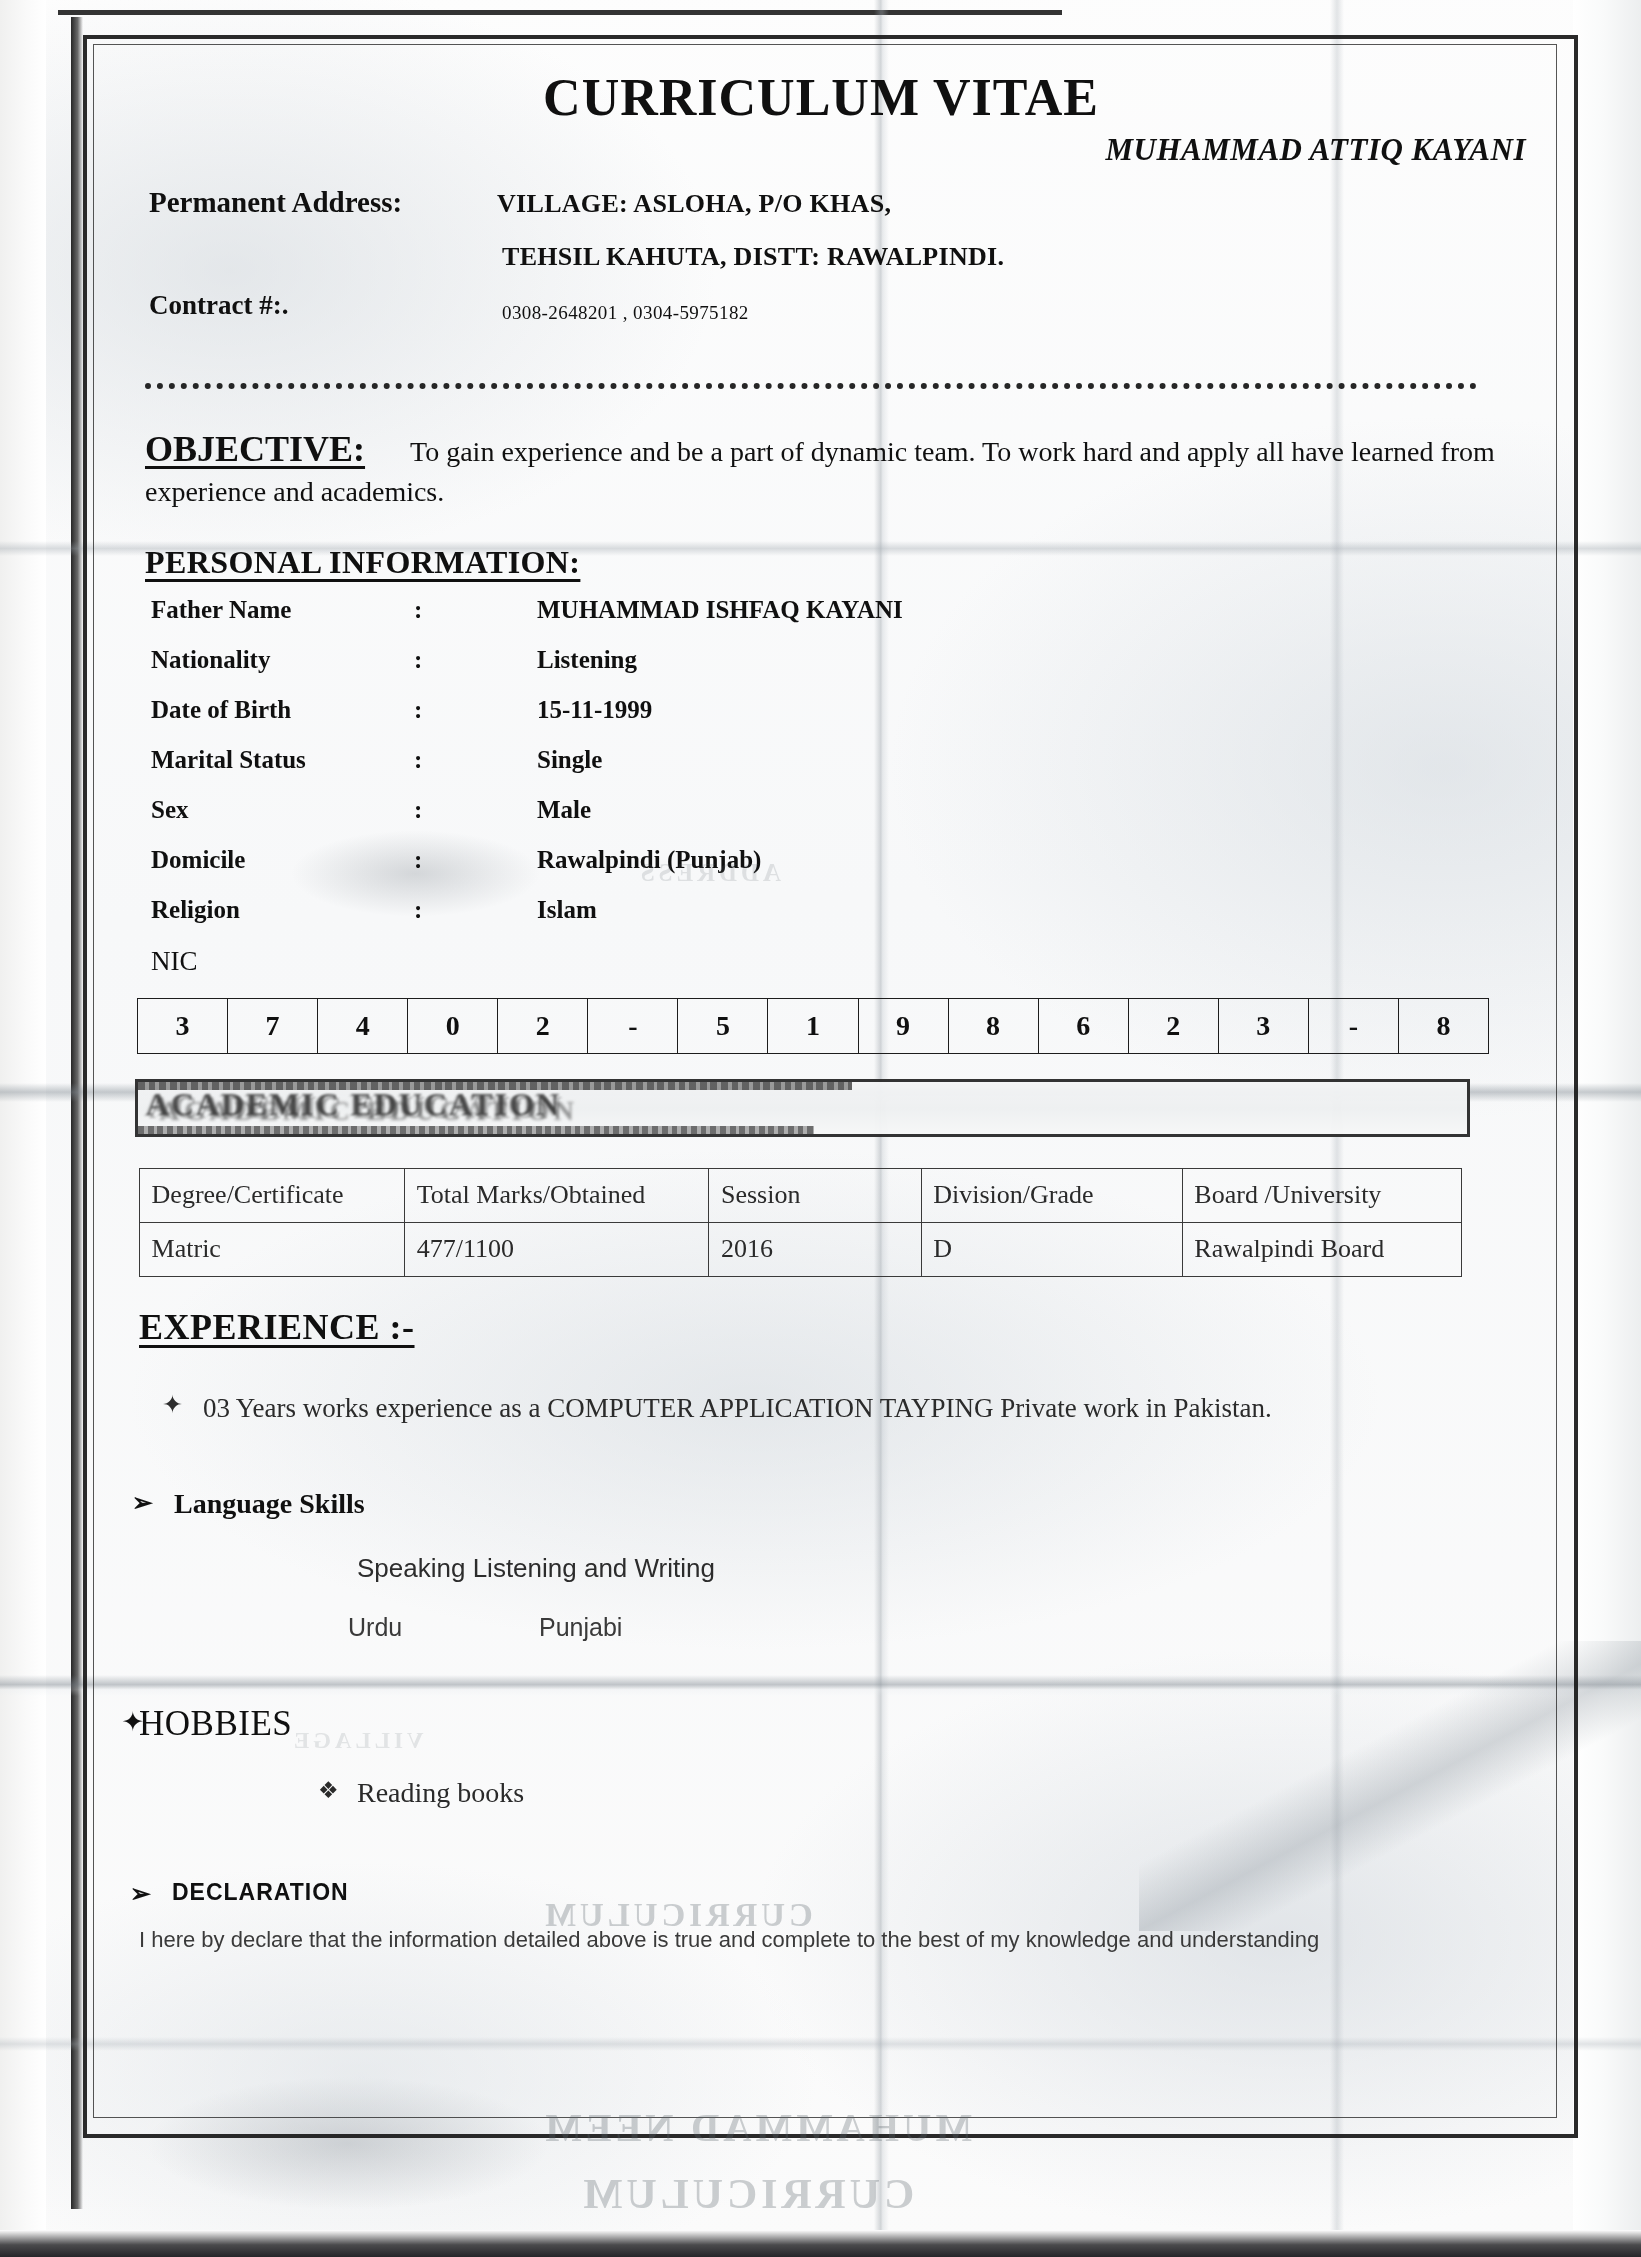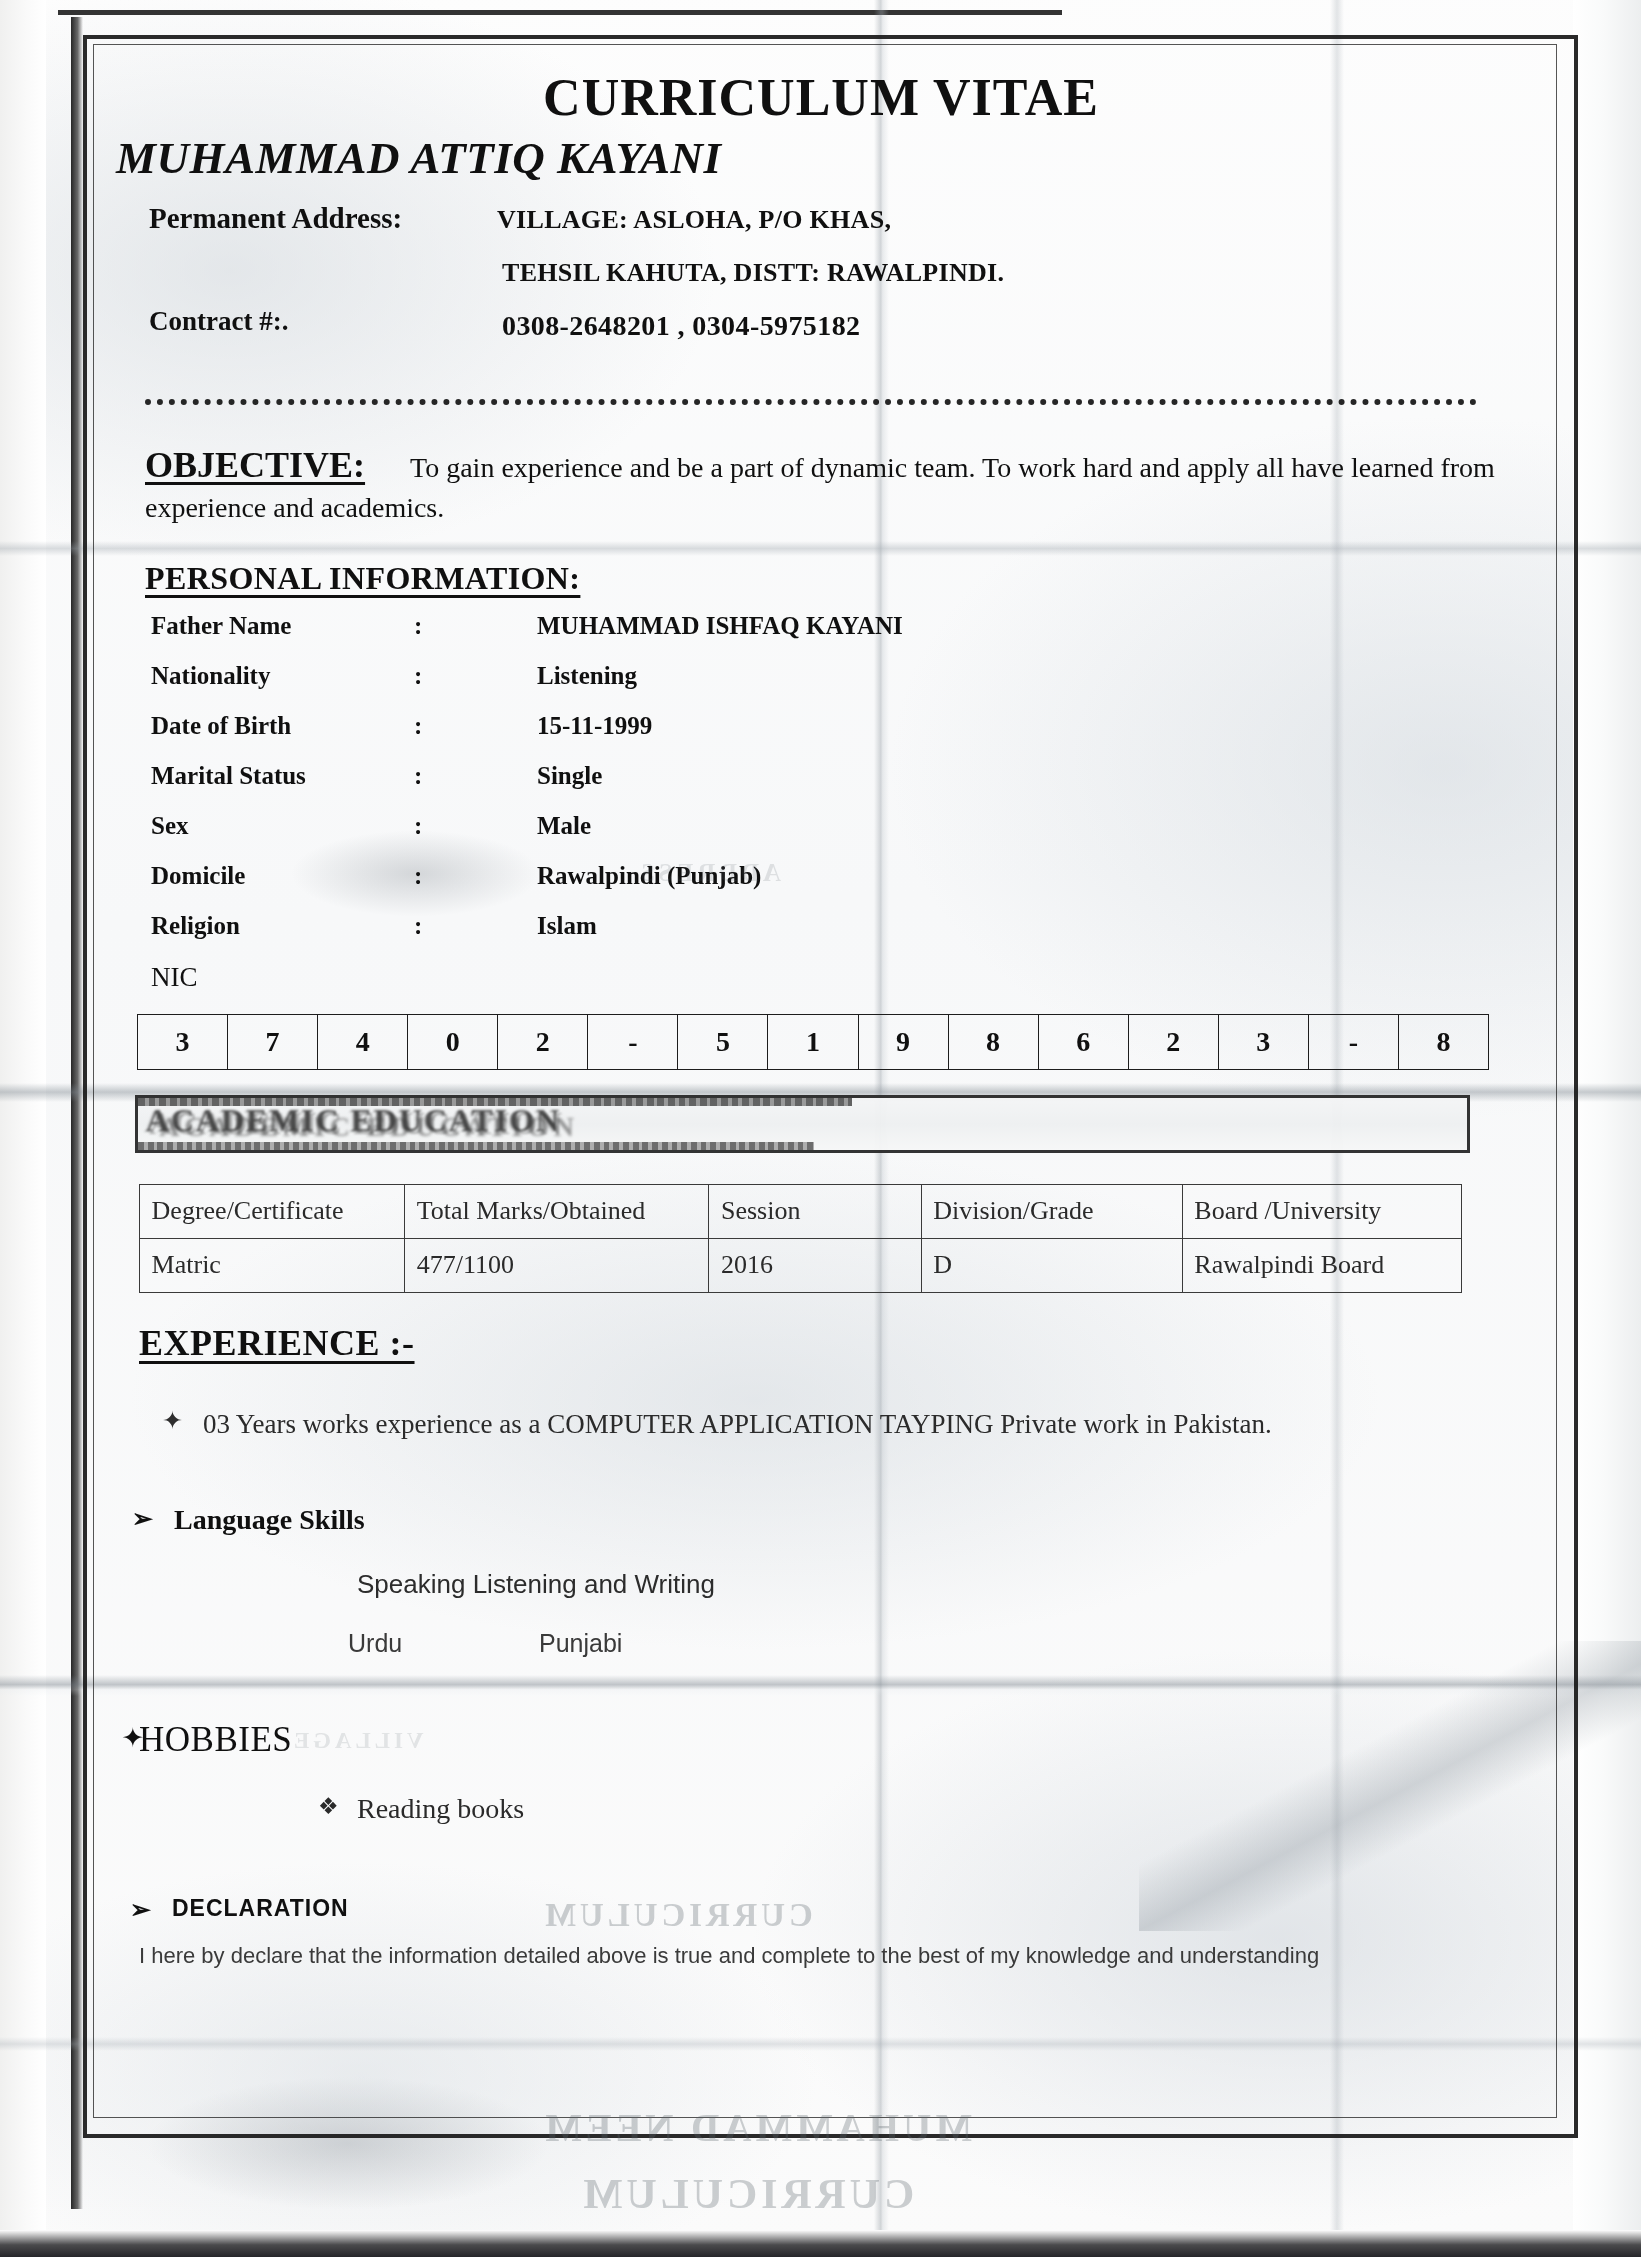--- a/index.html
+++ b/index.html
@@ -84,22 +84,22 @@
 
   .cv-title {
     text-align: center;
     font-size: 52px;
     font-weight: bold;
     letter-spacing: 1px;
     margin: 9.7px 0 0 0;
     font-family: "Liberation Serif", serif;
   }
   .cv-name {
-    text-align: left;
-    font-size: 45px;
+    text-align: right;
+    font-size: 31px;
     font-weight: bold;
     font-style: italic;
     margin: 5.8px 0 0 0;
     letter-spacing: 0.5px;
   }
 
   .addr-row { position: relative; margin-top: 17.4px; height: 44px; }
   .addr-label {
     position: absolute; left: 33px; top: 0;
     font-size: 29px; font-weight: bold;
@@ -111,22 +111,22 @@
   .addr-val2 {
     position: absolute; left: 386px; top: 56px;
     font-size: 26px; font-weight: bold; letter-spacing: 0.3px;
   }
   .contact-row { position: relative; height: 58px; margin-top: 60px; }
   .contact-label {
     position: absolute; left: 33px; top: 0;
     font-size: 27px; font-weight: bold;
   }
   .contact-val {
-    position: absolute; left: 386px; top: 4px;
-    font-size: 28px; letter-spacing: 0.4px; font-weight: bold;
+    position: absolute; left: 386px; top: 12px;
+    font-size: 19px; letter-spacing: 0.4px;
   }
 
   .dotted-sep {
     margin: 25px 0 0 29px;
     width: 1332px; height: 9.7px;
     border-bottom: 6.8px dotted #151515;
     opacity: .92;
   }
 
   .objective-block { position: relative; margin-top: 39px; padding-left: 29px; }

